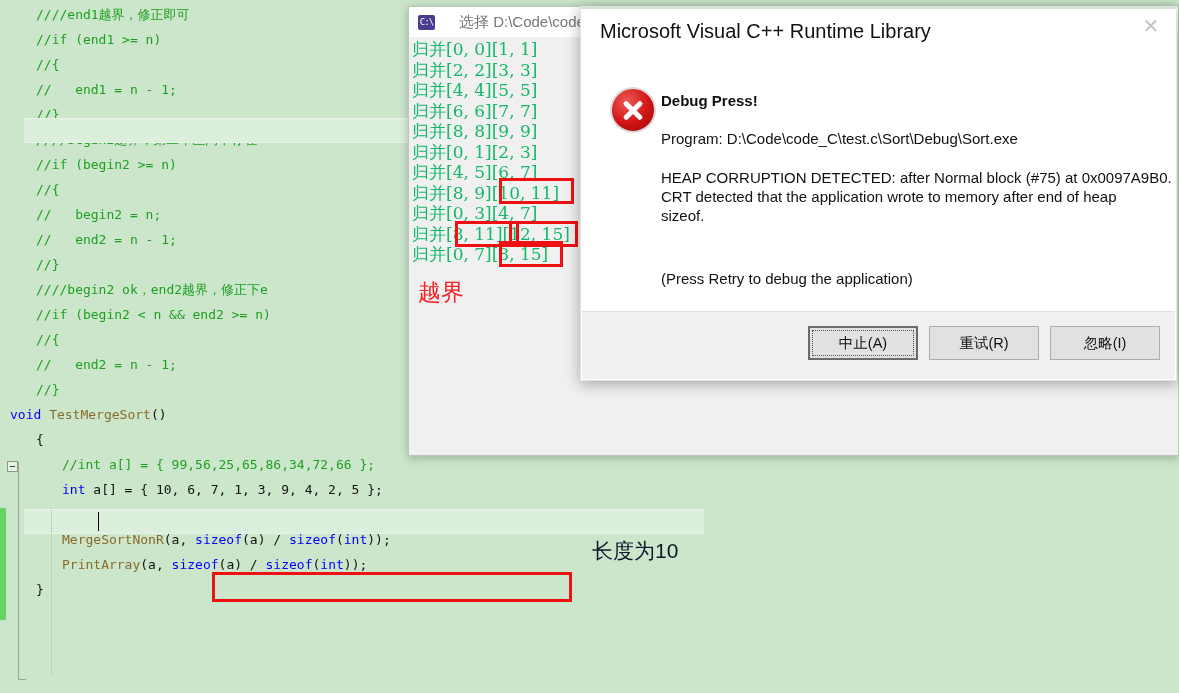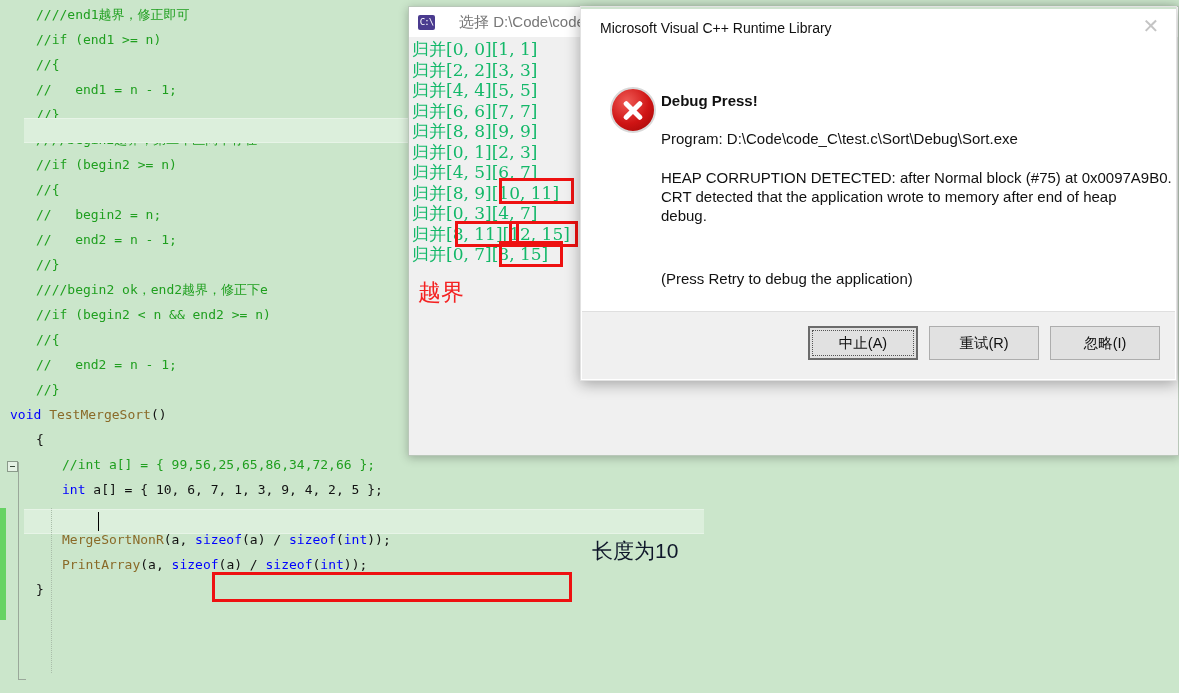--- a/index.html
+++ b/index.html
@@ -177,21 +177,21 @@
     border: 1px solid #e2e2e2;
     box-sizing: border-box;
   }
   #dialog-topline {
     position: absolute; left: 0; top: 0; right: 0; height: 2px;
     background: #cfe3cf;
   }
   #dialog-title {
     position: absolute;
     left: 19px; top: 13px;
-    font-size: 14px;
+    font-size: 20px;
     color: #111111;
     white-space: nowrap;
   }
   #dialog-close {
     position: absolute;
     right: 2px; top: 2px;
     width: 46px; height: 34px;
     color: #c4c4c4;
     font-size: 20px;
     line-height: 34px;
@@ -337,21 +337,21 @@
 
     <div id="error-icon">
       <div class="x1"></div>
         <div class="x2"></div>
     </div>
 
     <div class="dlg-text" style="top:84px; font-weight:bold;">Debug Press!</div>
     <div class="dlg-text" style="top:122px;">Program: D:\Code\code_C\test.c\Sort\Debug\Sort.exe</div>
     <div class="dlg-text" style="top:161px;">HEAP CORRUPTION DETECTED: after Normal block (#75) at 0x0097A9B0.</div>
     <div class="dlg-text" style="top:180px;">CRT detected that the application wrote to memory after end of heap</div>
-    <div class="dlg-text" style="top:199px;">debug.</div>
+    <div class="dlg-text" style="top:199px;">sizeof.</div>
     <div class="dlg-text" style="top:262px;">(Press Retry to debug the application)</div>
 
     <div id="dlg-buttonbar">
       <div class="dlg-btn default" style="left:226px;">
         <span class="inner">中止(A)</span>
       </div>
       <div class="dlg-btn" style="left:347px;">重试(R)</div>
       <div class="dlg-btn" style="left:468px;">忽略(I)</div>
     </div>
   </div>

